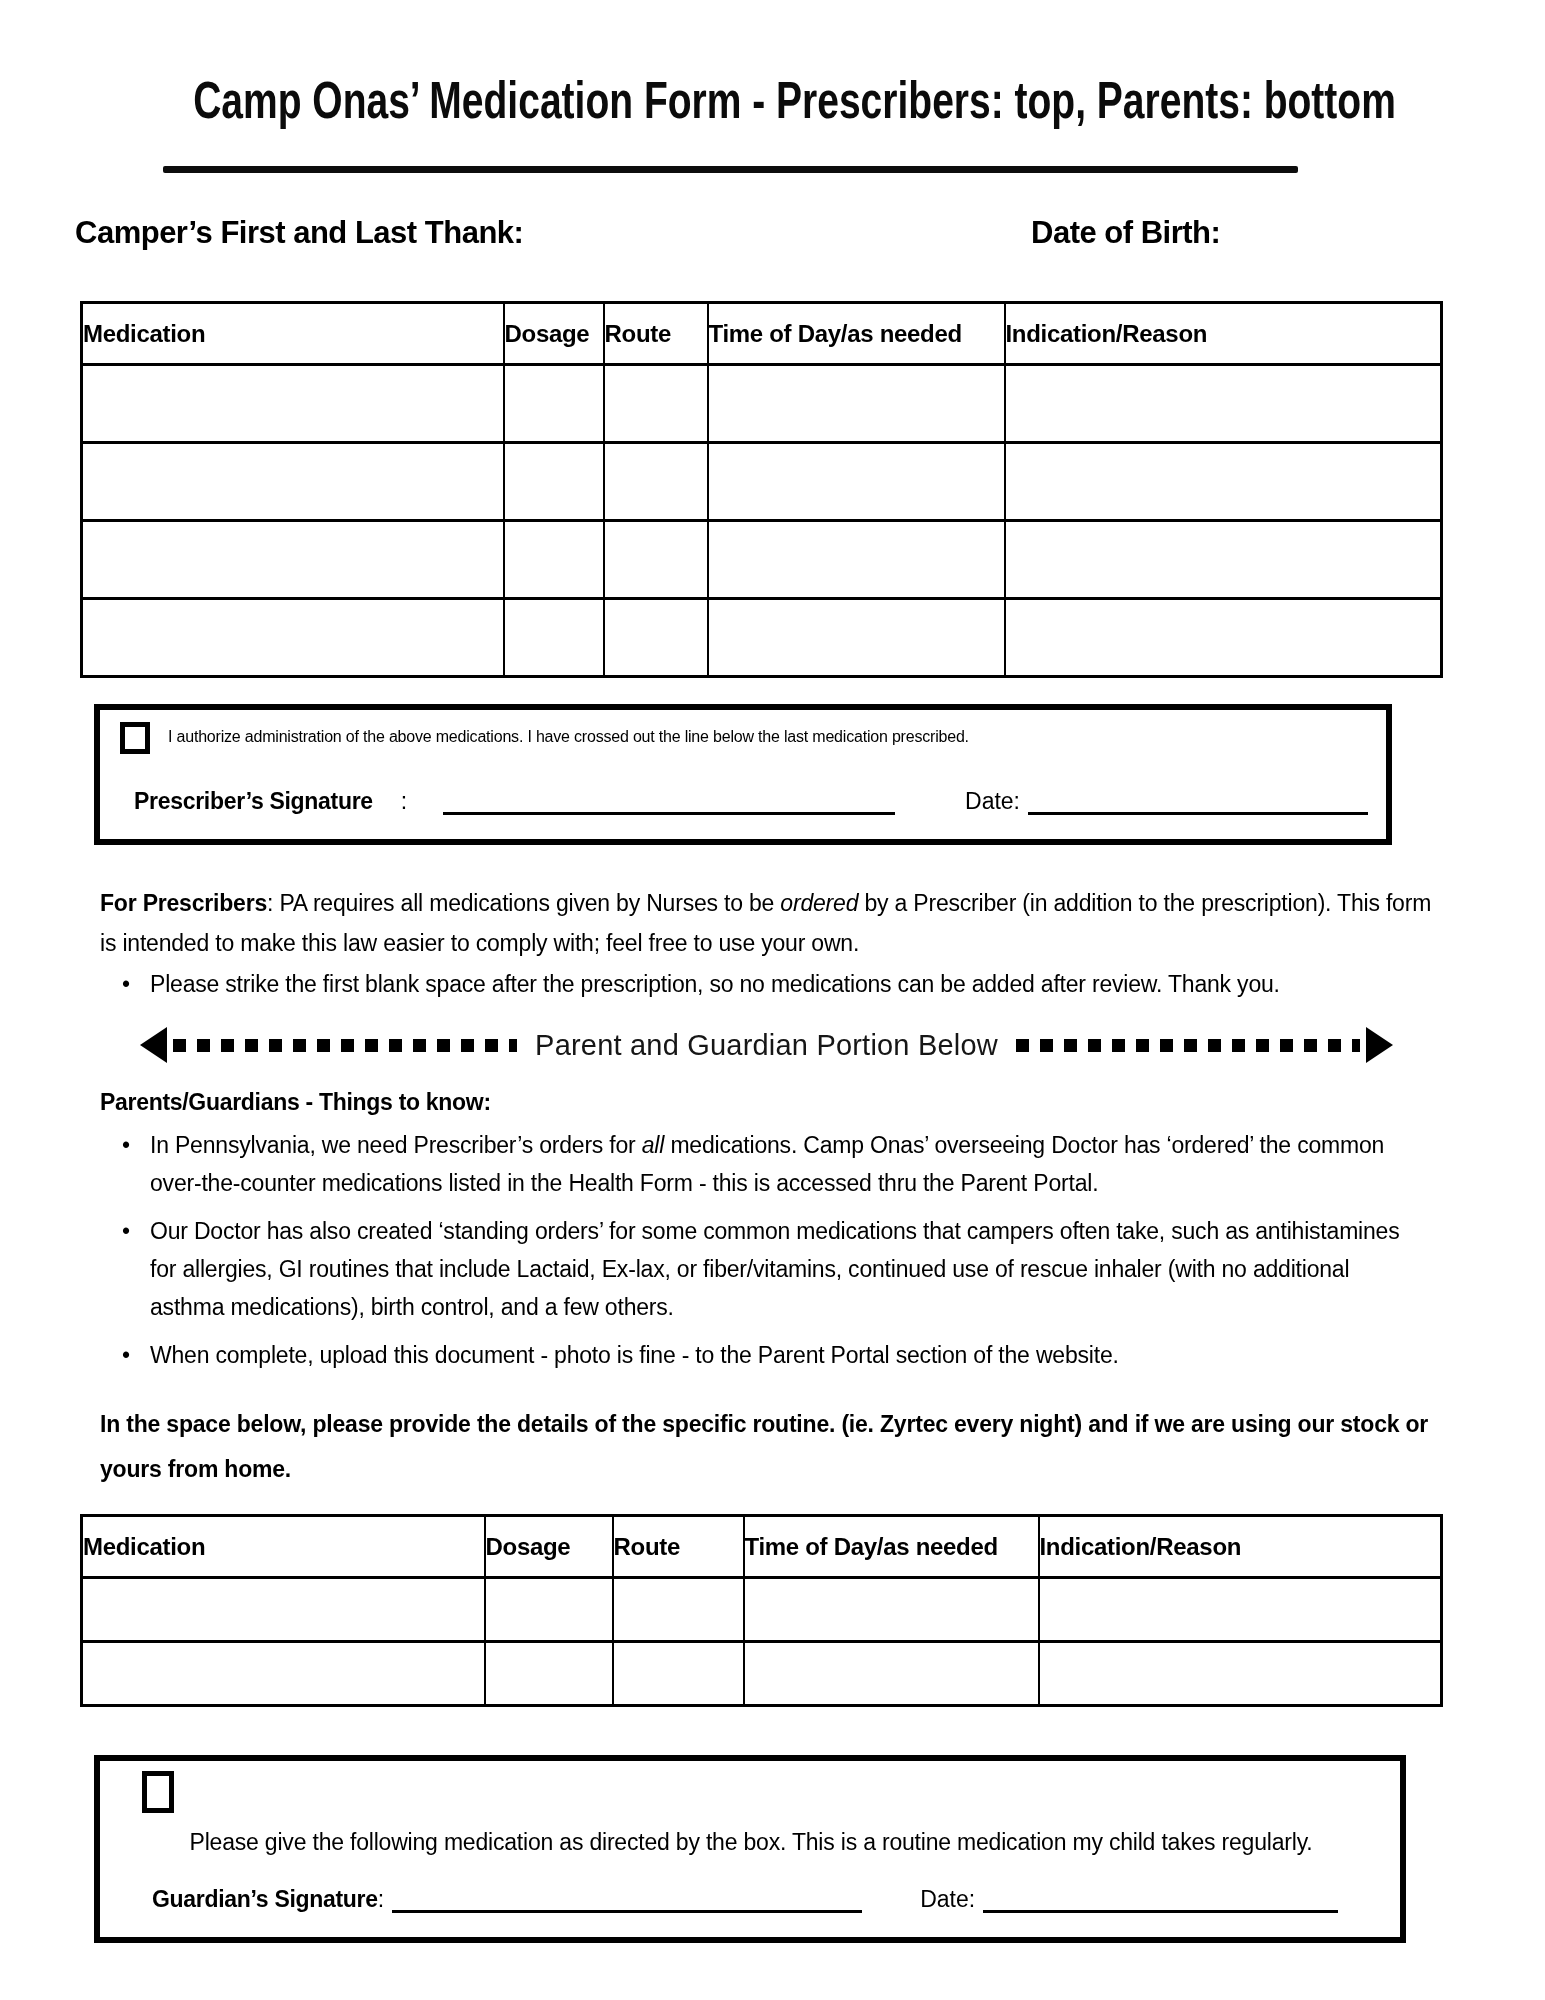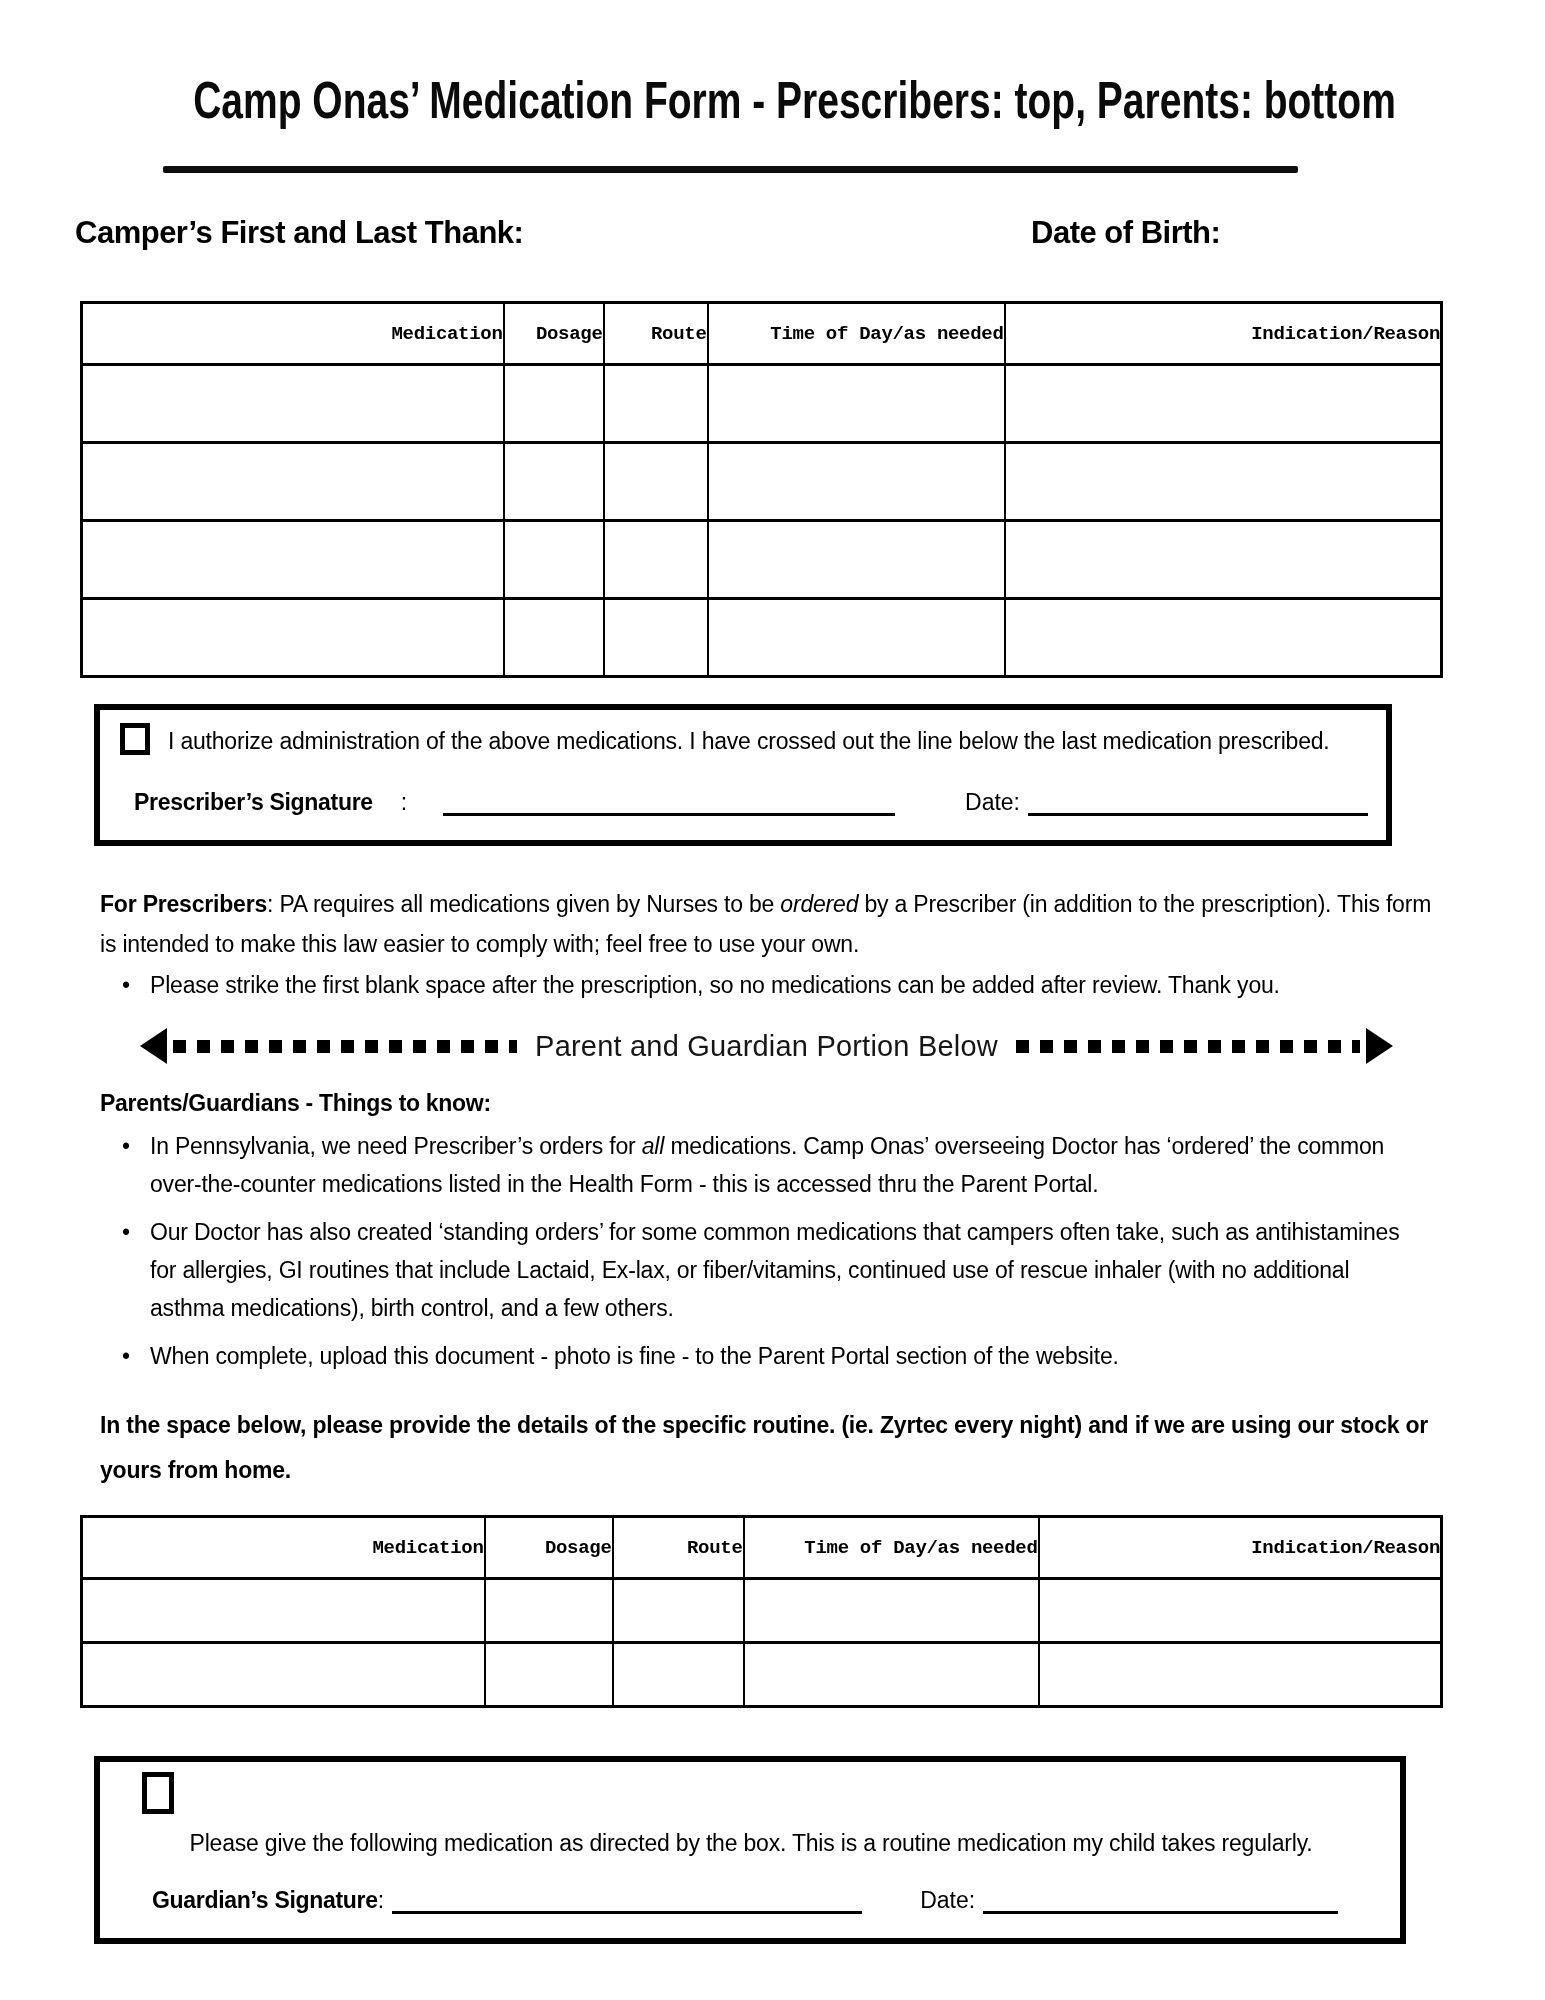--- a/index.html
+++ b/index.html
@@ -26,38 +26,38 @@
   .dob { position:absolute; left:956px; top:0; }
 
   
   table.med { border-collapse:collapse; table-layout:fixed; margin-left:80px; width:1360px; background:#fff; }
   table.med th, table.med td {
     border-left:2px solid #000; border-right:2px solid #000;
     border-top:3px solid #000; border-bottom:3px solid #000;
     padding:0;
   }
   table.med { border:3px solid #000; }
-  table.med th { font-size:19px; font-weight:700; text-align:right; vertical-align:middle; letter-spacing:-0.3px;font-family:Liberation Mono, monospace; }
+  table.med th { font-size:24px; font-weight:700; text-align:left; vertical-align:middle; letter-spacing:-0.3px; }
   .t1 { margin-top:46px; }
   .t1 th { height:62px; }
   .t1 td { height:78px; }
   .t2 { margin-top:22px; }
   .t2 th { height:62px; }
   .t2 td { height:64px; }
 
   
   .auth-box {
     margin-left:94px; border:6px solid #000; background:#fff;
   }
   .box1 { margin-top:26px; width:1298px; padding:14px 18px 24px 20px; }
   .box2 { margin-top:48px; width:1312px; padding:10px 18px 24px 20px; }
   .checkbox { border:5px solid #000; background:#fff; display:inline-block; }
   .cb1 { width:30px; height:32px; flex:0 0 auto; margin-top:-2px; }
   .cb2 { width:32px; height:42px; margin-left:22px; }
-  .auth-line1 { display:flex; align-items:center; gap:18px; font-size:23px; letter-spacing:-0.2px; }
+  .auth-line1 { display:flex; align-items:flex-start; gap:18px; font-size:16px; letter-spacing:-0.2px; }
   .auth-line1 .stmt { padding-top:4px; }
   .stmt-center { text-align:center; font-size:23px; letter-spacing:-0.2px; margin-top:12px; }
   .sig-row { display:flex; align-items:flex-end; font-size:23px; }
   .box1 .sig-row { margin:34px 0 0 14px;gap:28px; }
   .box2 .sig-row { margin:30px 0 0 32px; }
   .sig-label { font-weight:700; letter-spacing:-0.3px; white-space:nowrap; }
   .sig-colon { font-weight:400; }
   .blank-line { display:inline-block; border-bottom:3px solid #000; height:6px; margin-left:8px; }
   .line-sig1 { width:455px; }
   .line-date1 { width:340px; }

